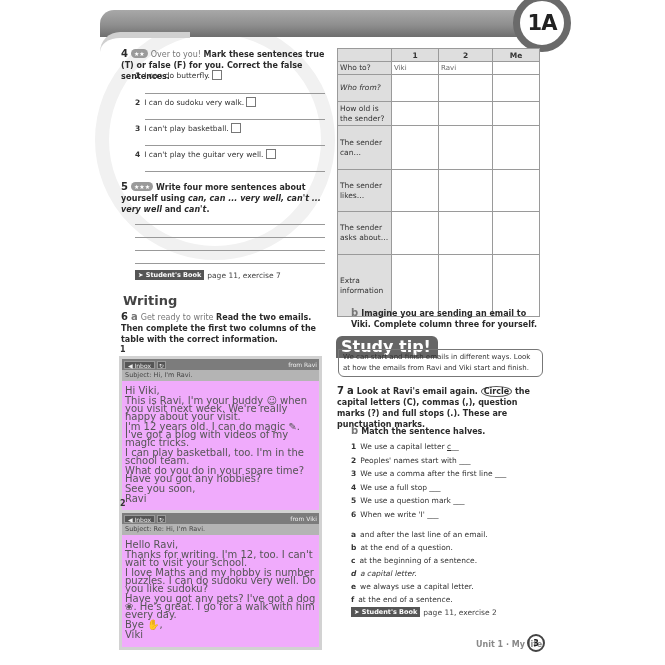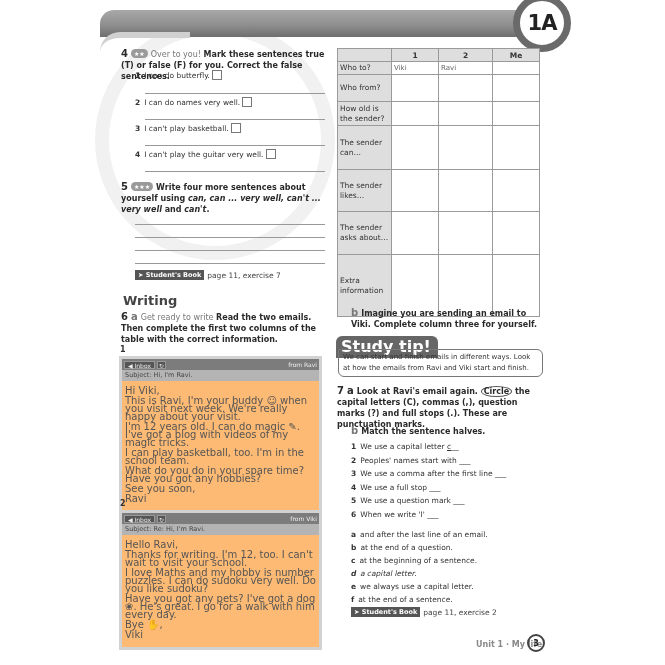--- a/index.html
+++ b/index.html
@@ -27,21 +27,21 @@
   .tf-item { position: absolute; left: 135px; font-size: 7.5px; color: #333; display: flex; align-items: center; gap: 2px; }
   .tf-item .n { font-weight: bold; margin-right: 2px; }
   .box { display: inline-block; width: 10px; height: 10px; border: 1px solid #777; background: #fff; }
   .line { position: absolute; height: 1px; background: #999; }
 
   .sb { position: absolute; font-size: 7.5px; color: #444; display: flex; align-items: center; gap: 3px; }
   .sb-tag { background: #555; color: #fff; font-weight: bold; font-size: 6.5px; padding: 1px 3px; }
 
   .section-title { position: absolute; left: 123px; top: 293px; font-size: 13px; font-weight: bold; color: #444; }
 
-  .email { position: absolute; left: 119px; width: 203px; background: #fdba74; border: 3px solid #d2d2d2; }
+  .email { position: absolute; left: 119px; width: 203px; background: #f0abfc; border: 3px solid #d2d2d2; }
   .email .bar { background: #7c7c7c; height: 11px; display: flex; align-items: center; padding: 0 2px; gap: 2px; }
   .email .inbox { background: #555; color: #eee; font-size: 6px; padding: 0 3px; height: 8px; line-height: 8px; border: 1px solid #999; }
   .email .refresh { background: #555; color: #eee; font-size: 6px; width: 9px; height: 8px; line-height: 8px; text-align: center; border: 1px solid #999; }
   .email .from { margin-left: auto; color: #eee; font-size: 6px; }
   .email .subject { background: #b4b4b4; color: #444; font-size: 6.5px; height: 11px; line-height: 11px; padding: 0 3px; }
   .email .body { padding: 6px 3px; font-size: 10px; line-height: 8px; color: #555; }
   .email .body p { margin-bottom: 2px; }
   .email-label { position: absolute; left: 120px; font-size: 8px; font-weight: bold; color: #333; }
 
   table.info { position: absolute; left: 337px; top: 48px; width: 203px; border-collapse: collapse; font-size: 7.5px; }
@@ -74,21 +74,21 @@
   <span class="b">Mark these sentences true (T) or false (F) for you. Correct the false sentences.</span>
 </div>
 <div class="tf-item" style="top:70px;">
     <span class="n">1</span>
     <span>I can do butterfly.</span>
     <span class="box"></span>
   </div>
 <div class="line" style="left:145px; top:93px; width:180px;"></div>
 <div class="tf-item" style="top:97px;">
     <span class="n">2</span>
-    <span>I can do names very well.</span>
+    <span>I can do sudoku very walk.</span>
     <span class="box"></span>
   </div>
 <div class="line" style="left:145px; top:119px; width:180px;"></div>
 <div class="tf-item" style="top:123px;">
     <span class="n">3</span>
     <span>I can't play basketball.</span>
     <span class="box"></span>
   </div>
 <div class="line" style="left:145px; top:145px; width:180px;"></div>
 <div class="tf-item" style="top:149px;">
@@ -160,21 +160,21 @@
     <th>1</th>
     <th>2</th>
     <th>Me</th>
   </tr>
   <tr style="height:13px;">
     <td class="rh">Who to?</td>
     <td class="v">Viki</td>
     <td class="v">Ravi</td>
     <td class="v"></td>
   </tr>
-  <tr style="height:27px;">
+  <tr style="height:27px;font-style:italic;">
     <td class="rh">Who from?</td>
     <td class="v"></td>
         <td class="v"></td>
         <td class="v"></td>
   </tr>
   <tr style="height:24px;">
     <td class="rh">How old is the sender?</td>
     <td class="v"></td>
         <td class="v"></td>
         <td class="v"></td>

